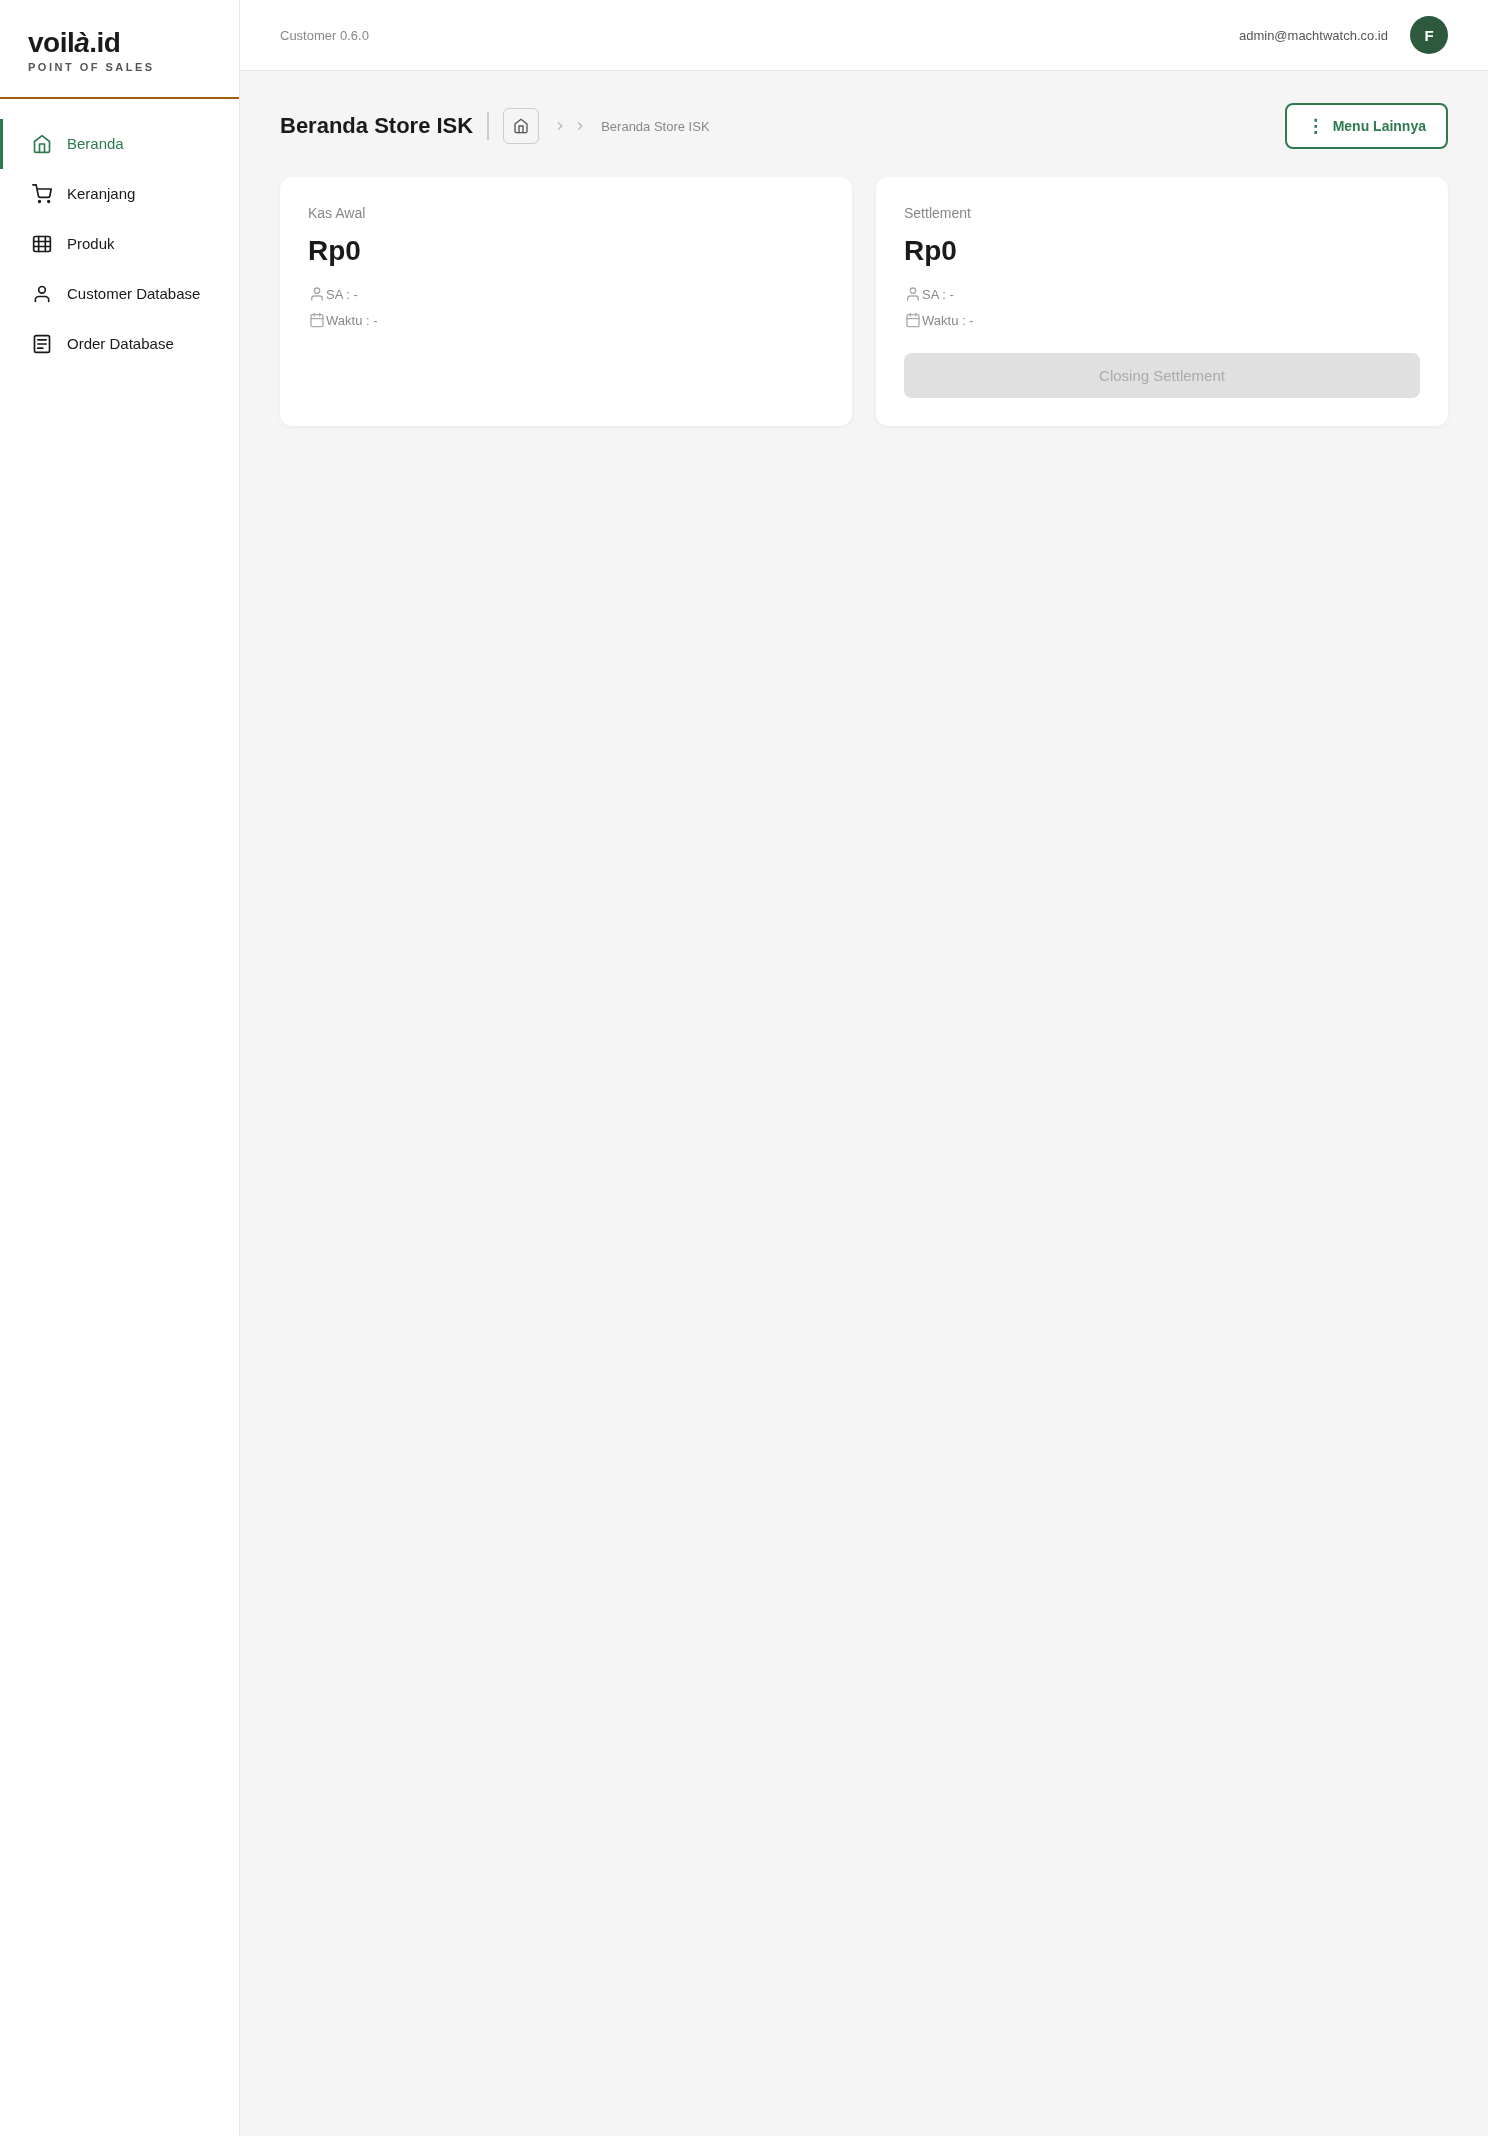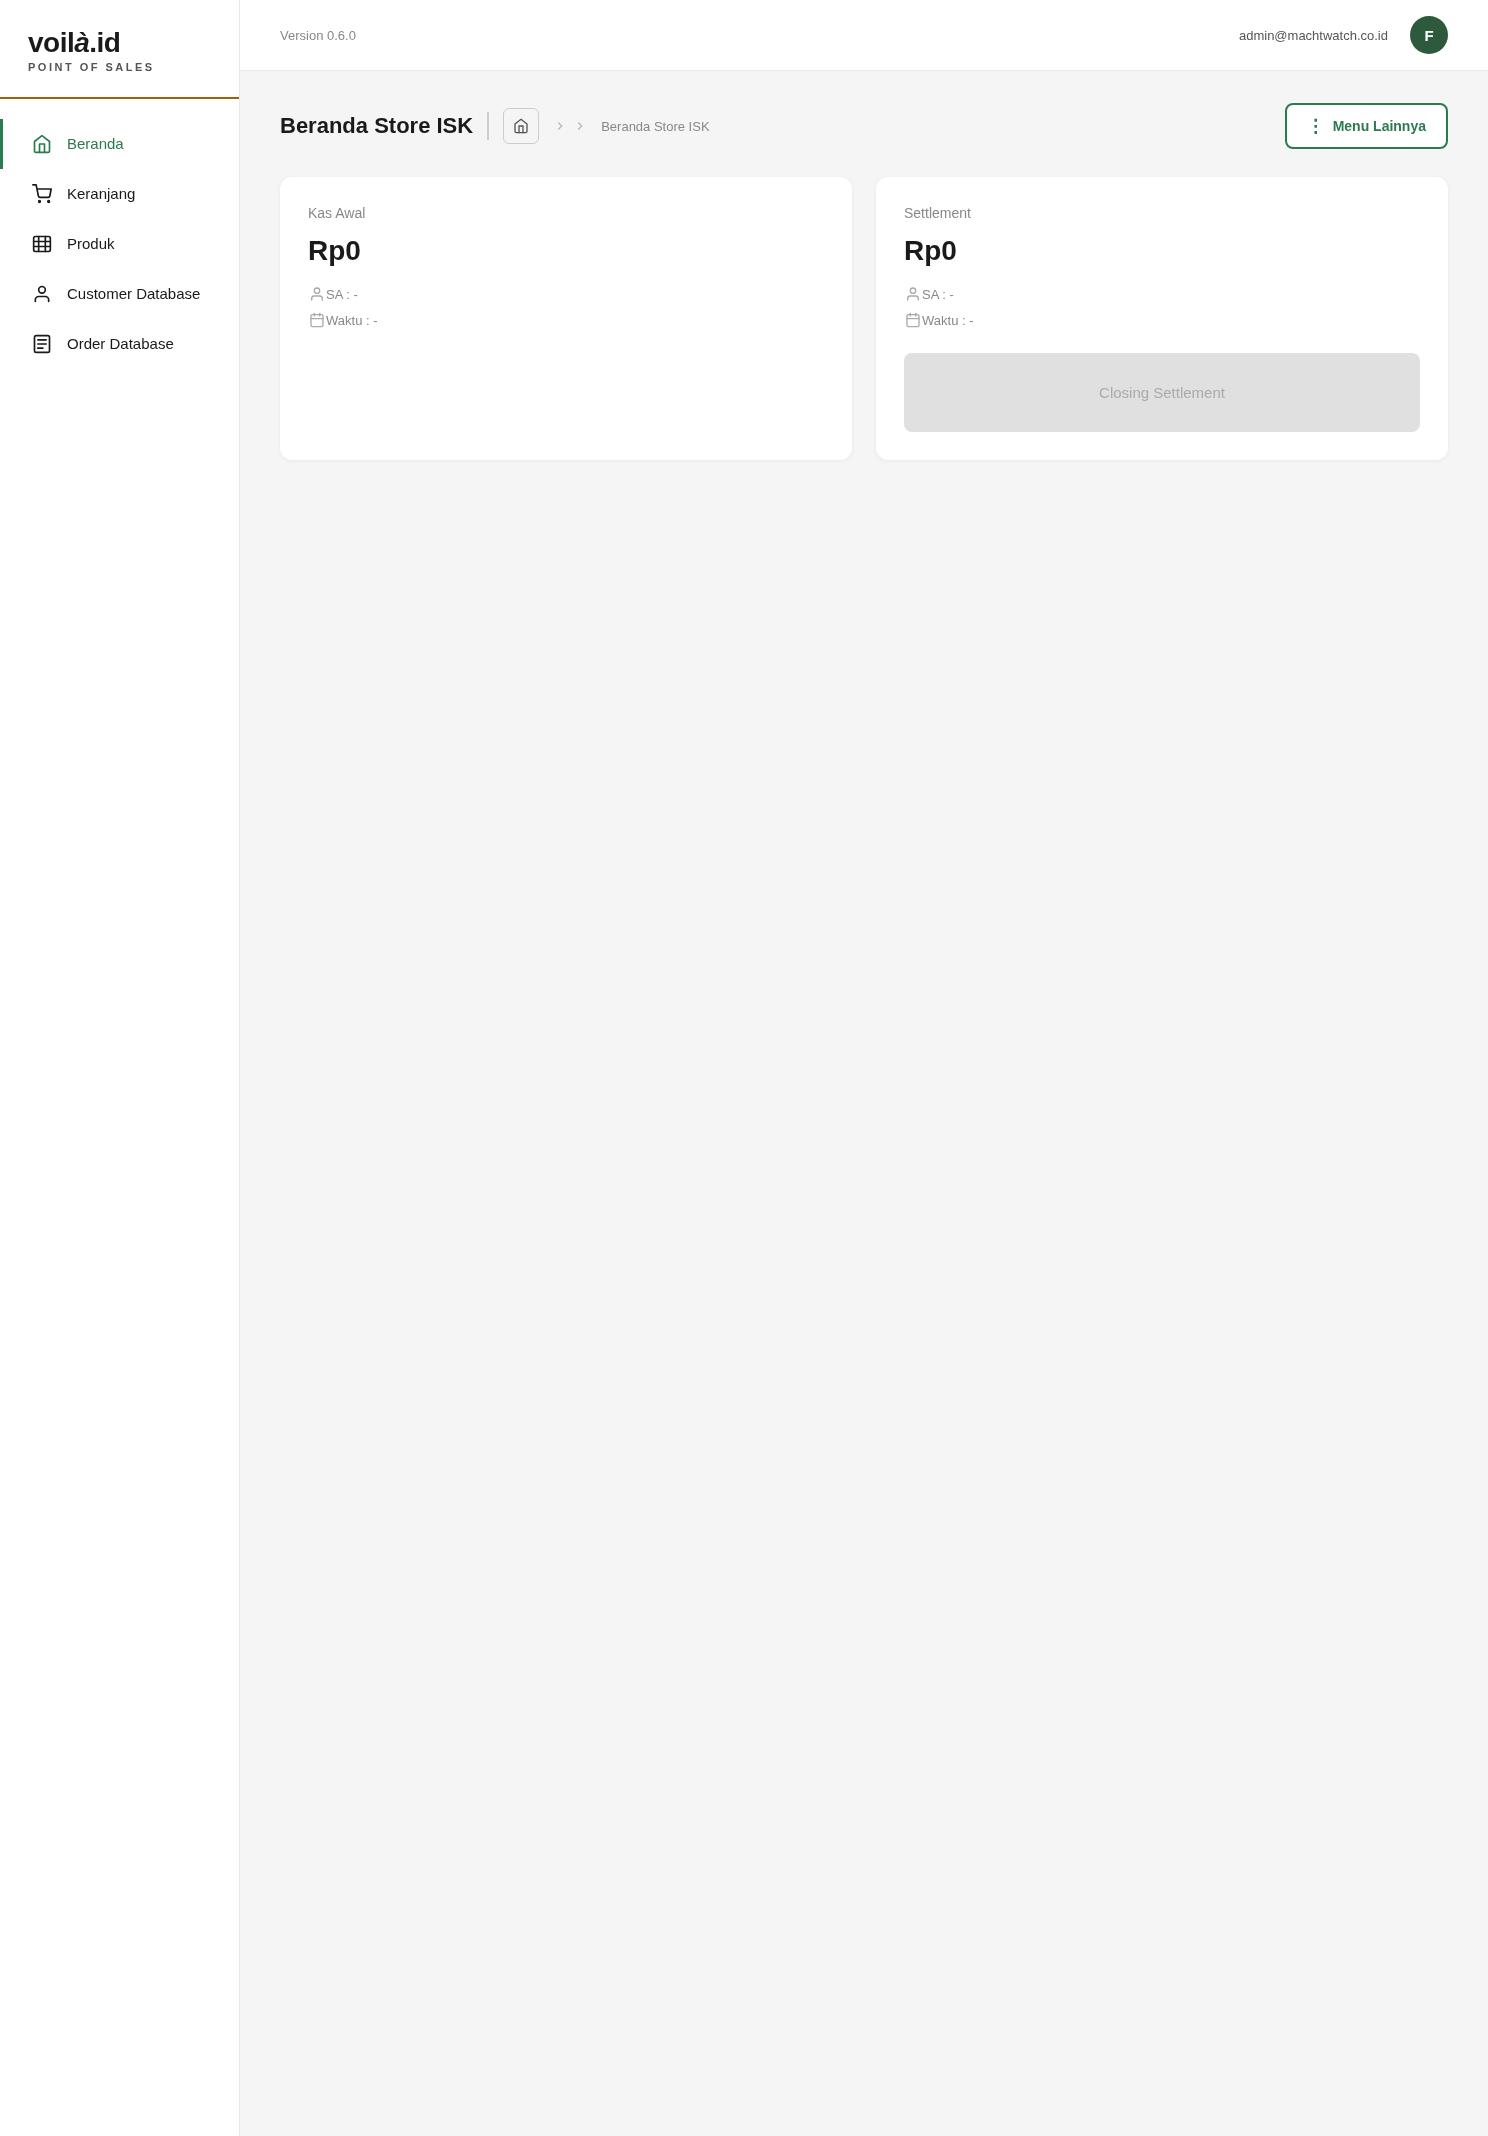--- a/index.html
+++ b/index.html
@@ -242,21 +242,21 @@
       font-weight: 600;
       cursor: pointer;
       width: 100%;
     }
 
     .btn-disabled {
       background: #e0e0e0;
       color: #aaa;
       border: none;
       border-radius: 8px;
-      padding: 31px 24px;
+      padding: 14px 24px;
       font-size: 15px;
       font-weight: 500;
       cursor: not-allowed;
       width: 100%;
     }
 
     
     .home-icon-btn {
       width: 36px;
       height: 36px;
@@ -338,21 +338,21 @@
         </svg>
       </span>
       <span>Order Database</span>
     </div>
   </div>
 </nav>
 
 <div class="main">
 
   <div class="topbar">
-    <span class="topbar-version">Version 0.6.0</span>
+    <span class="topbar-version">Customer 0.6.0</span>
     <div class="topbar-right">
       <span class="topbar-email">admin@machtwatch.co.id</span>
       <div class="avatar">F</div>
     </div>
   </div>
 
   <div class="content">
 
     <div class="page-header">
       <div class="page-header-left">

